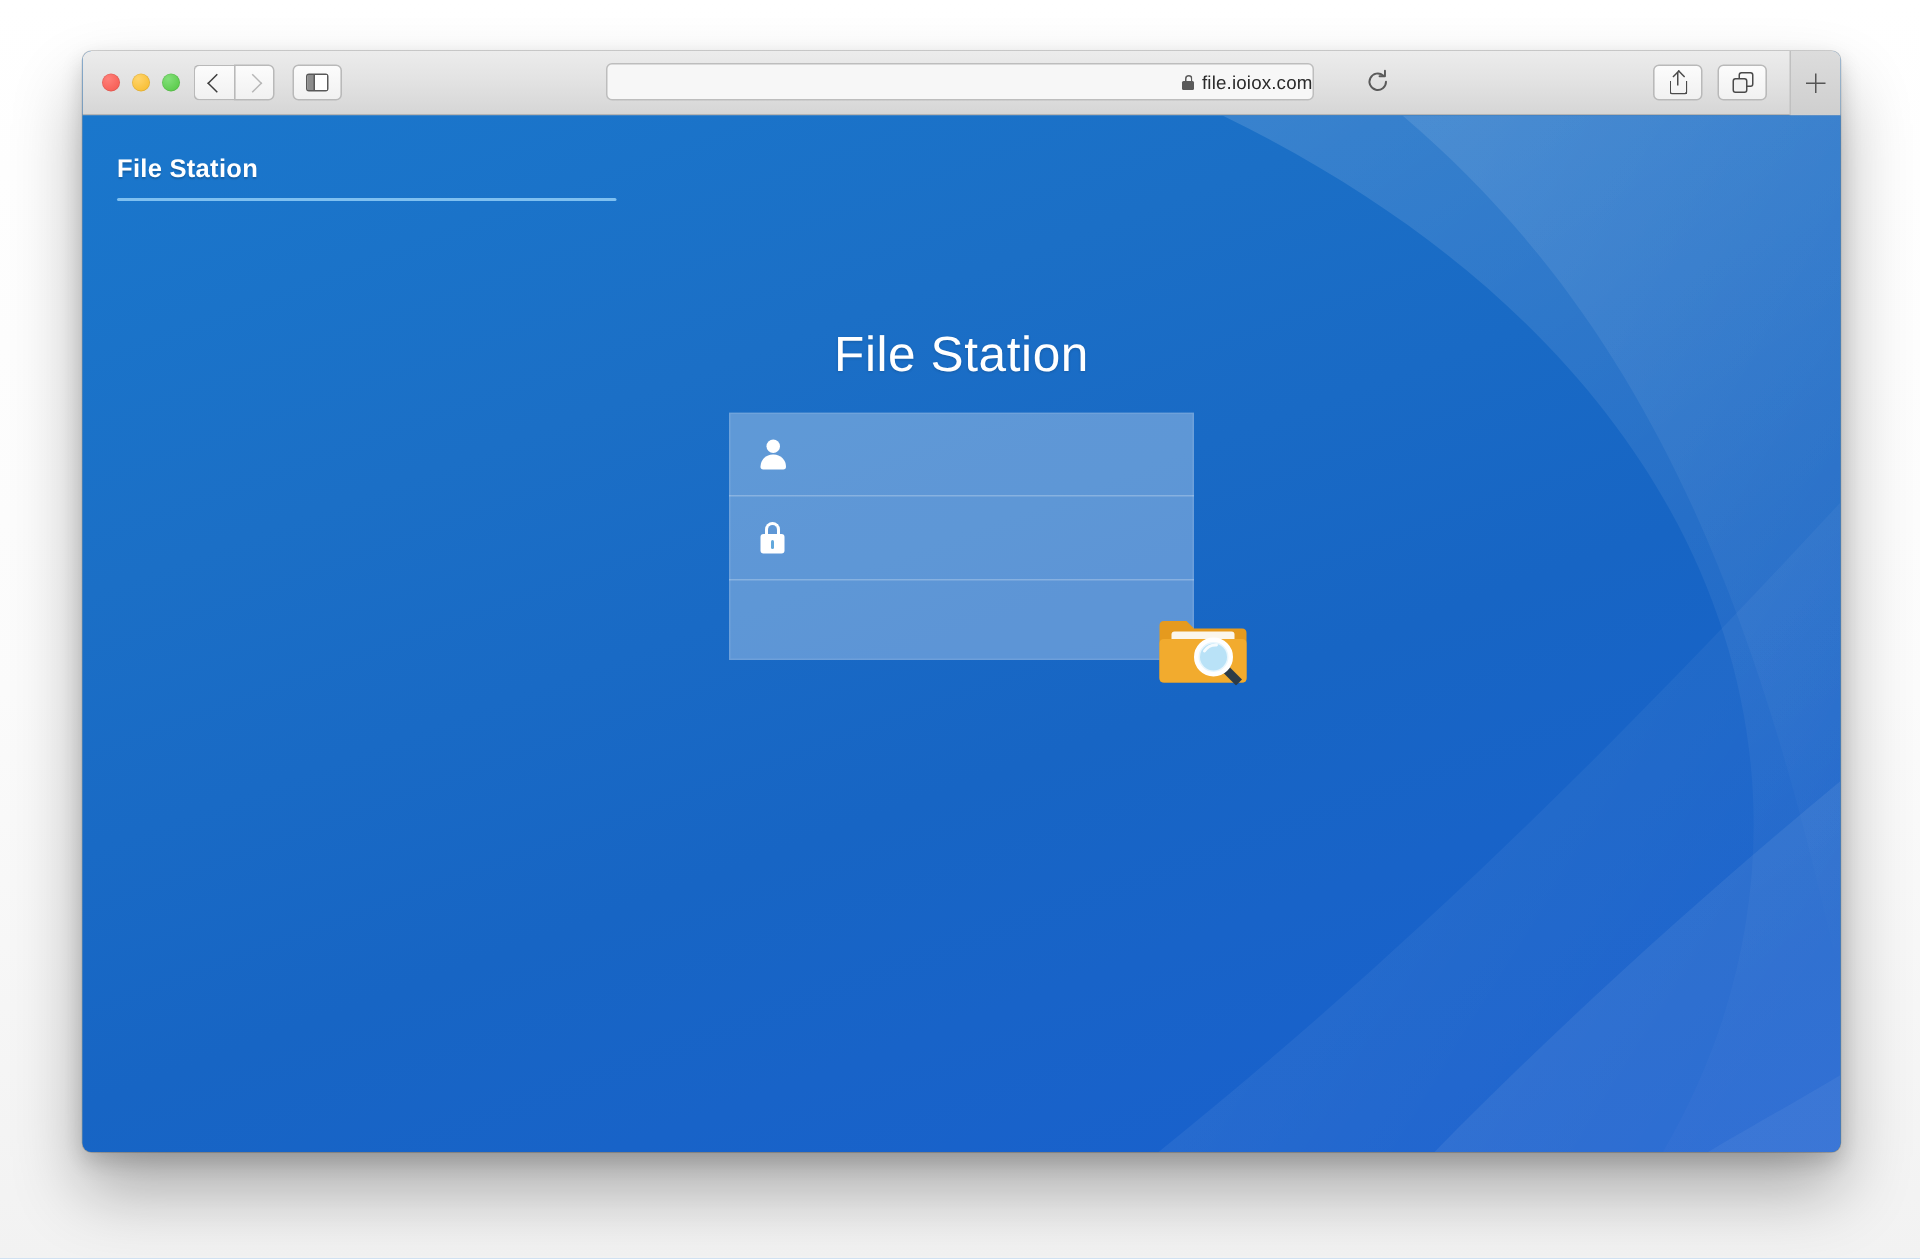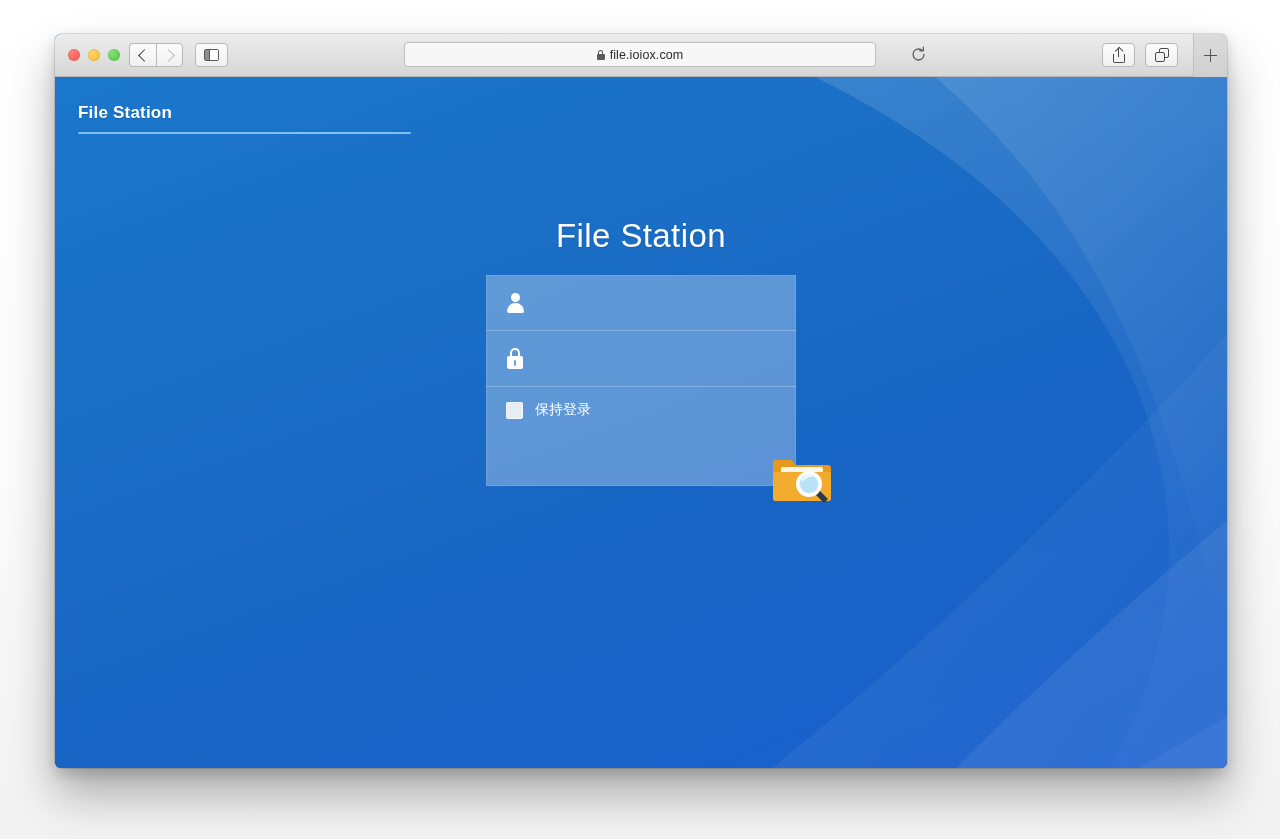--- a/index.html
+++ b/index.html
@@ -101,21 +101,21 @@
     left: 349px;
     top: 8px;
     width: 472px;
     height: 25px;
     background: #f7f7f7;
     border: 1px solid #bdbdbd;
     border-radius: 4px;
     box-sizing: border-box;
     display: flex;
     align-items: center;
-    justify-content: center;
+    justify-content: flex-end;
   }
   .url-inner { display: flex; align-items: center; gap: 5px; }
   .lock-glyph { position: relative; width: 8px; height: 10px; }
   .lock-glyph .shackle {
     position: absolute; left: 1.6px; top: 0;
     width: 4.8px; height: 4.4px;
     border: 1.3px solid #5a5a5a;
     border-bottom: none;
     border-radius: 3px 3px 0 0;
     box-sizing: border-box;
@@ -462,24 +462,20 @@
 
           <div class="field-row">
             <span class="lock2-glyph">
               <span class="shackle2"></span>
                 <span class="body2"></span>
                 <span class="kh"></span>
             </span>
             <input class="field-input" type="password" placeholder="" style="">
           </div>
 
-          <div class="remember-row">
-            <span class="checkbox"></span>
-            <span class="remember-label">保持登录</span>
-          </div>
 
 
           <div class="panel-footer"></div>
 
           <svg class="folder-icon" viewBox="0 0 62 48">
             <path d="M2 8 C2 6 3 5 5 5 L20 5 L25 10 L57 10 C59 10 60 11 60 13 L60 43 C60 45 59 46 57 46 L5 46 C3 46 2 45 2 43 Z" fill="#e59a1e"></path>
             <rect x="10" y="12" width="42" height="16" rx="2" fill="#fbf6ec"></rect>
             <path d="M2 20 C2 18 3 17 5 17 L57 17 C59 17 60 18 60 20 L60 43 C60 45 59 46 57 46 L5 46 C3 46 2 45 2 43 Z" fill="#f2ab2e"></path>
             <path d="M45 32 L57 44 L53 48 L41 36 Z" fill="#2d3b47"></path>
             <circle cx="38" cy="29" r="11.5" fill="#e8f6fd" stroke="#ffffff" stroke-width="3"></circle>

